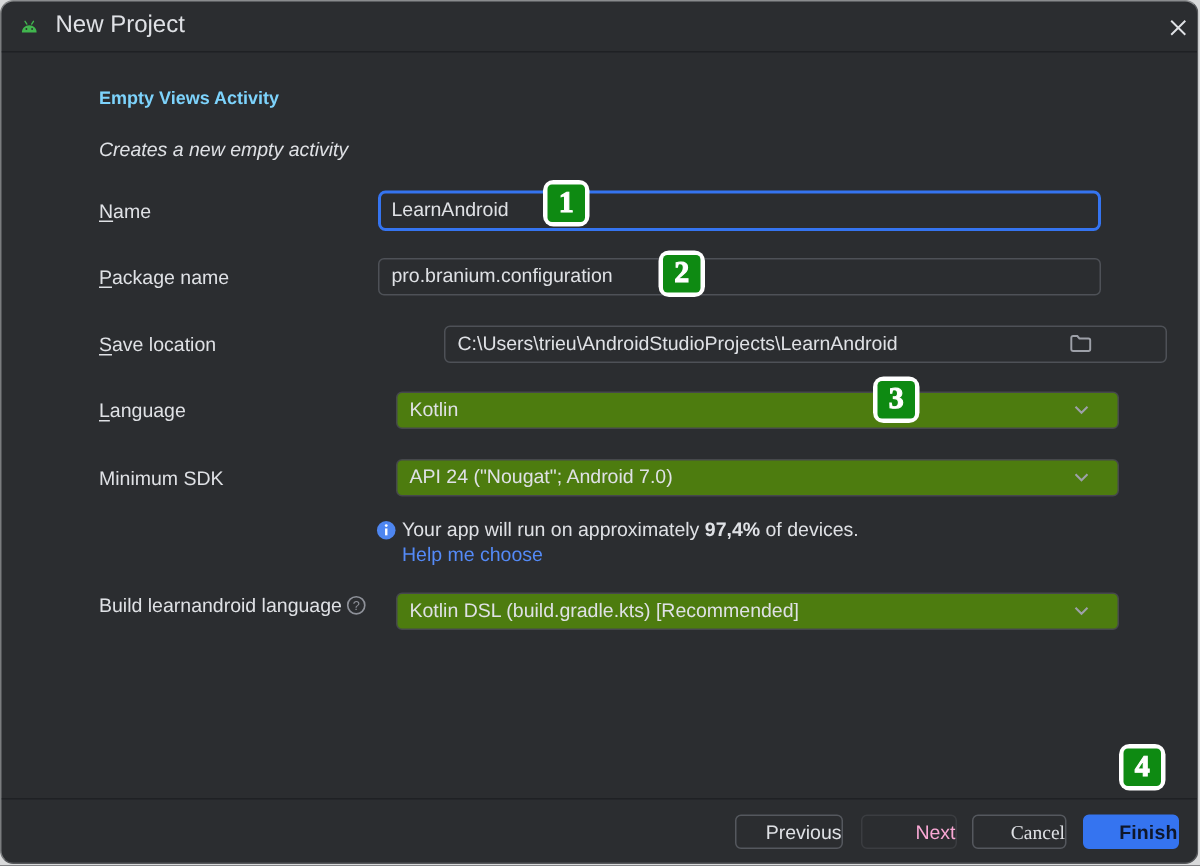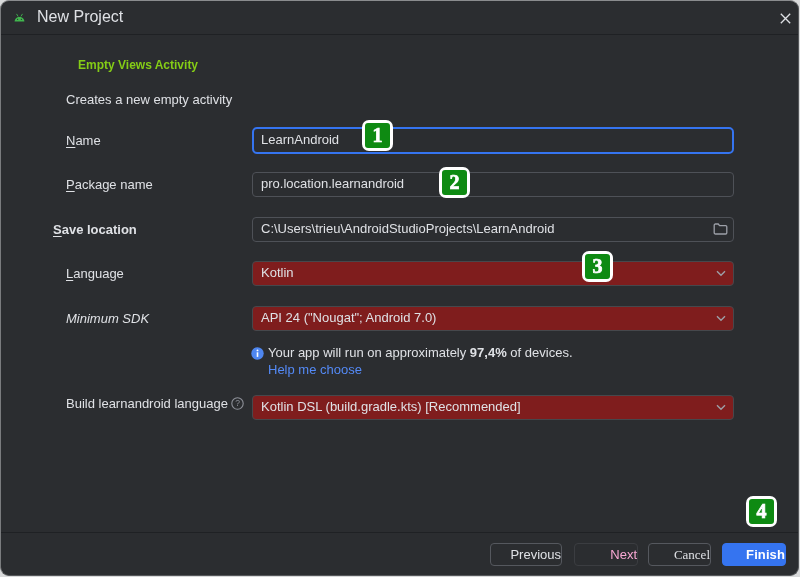--- a/index.html
+++ b/index.html
@@ -1,21 +1,21 @@
 <!DOCTYPE html>
 <html><head>
 <meta charset="utf-8">
 <style>
   html,body{margin:0;padding:0;}
   body{width:800px;height:577px;background:#D9DADB;font-family:"Liberation Sans",sans-serif;position:relative;overflow:hidden;}
   .win{position:absolute;left:0;top:0;width:797px;height:574px;background:#2B2D30;border:1px solid;border-color:#8A8C8E #55575A #55575A #7A7C7E;border-radius:9px;overflow:hidden;}
   .abs{position:absolute;}
   .txt{color:#DFE1E5;font-size:13px;line-height:18px;white-space:nowrap;}
   .field{position:absolute;left:251px;width:482px;height:25px;box-sizing:border-box;border:1px solid #4E5157;border-radius:4px;background:#2B2D30;color:#DFE1E5;font-size:13px;line-height:21px;padding-left:8px;white-space:nowrap;}
-  .combo{background:#7f1d1d;border-color:#46484C;}
+  .combo{background:#4d7c0f;border-color:#46484C;margin-left:12px;}
   .marker{position:absolute;background:#FFFFFF;border-radius:7px;padding:3px;}
   .marker .in{width:25px;height:25px;background:#0E8A12;border-radius:3px;color:#FFFFFF;font-weight:bold;font-family:"Liberation Serif",serif;font-size:20px;text-align:center;line-height:25px;-webkit-text-stroke:0.7px #FFFFFF;}
   .btn{position:absolute;top:542px;height:23px;border:1px solid #55585E;border-radius:4px;color:#DFE1E5;font-size:13px;text-align:right;line-height:21px;box-sizing:border-box;}
   u{text-underline-offset:2px;}
 </style>
 </head>
 <body>
 <div class="win">
 
   <div class="abs" style="left:0;top:33px;width:798px;height:1px;background:#1F2124;"></div>
@@ -23,37 +23,37 @@
     <path d="M0.6 8.6 C0.6 5.9 2.8 3.9 5.5 3.9 C8.2 3.9 10.4 5.9 10.4 8.6 Z" fill="#41B64E"></path>
     <path d="M2.7 1.2 L3.9 3.1 M8.3 1.2 L7.1 3.1" stroke="#41B64E" stroke-width="0.9" stroke-linecap="round"></path>
     <circle cx="3.6" cy="6.3" r="0.62" fill="#2B2D30"></circle>
     <circle cx="7.4" cy="6.3" r="0.62" fill="#2B2D30"></circle>
   </svg>
   <div class="abs txt" style="left:36px;top:7px;font-size:16px;">New Project</div>
   <svg class="abs" style="left:779px;top:12px;" width="11" height="11" viewBox="0 0 11 11">
     <path d="M0.8 0.8 L10.2 10.2 M10.2 0.8 L0.8 10.2" stroke="#DFE1E5" stroke-width="1.3"></path>
   </svg>
 
-  <div class="abs txt" style="left:65px;top:55px;font-size:12px;font-weight:bold;color:#84cc16;margin-left:12px;">Empty Views Activity</div>
-  <div class="abs txt" style="left:65px;top:90px;">Creates a new empty activity</div>
+  <div class="abs txt" style="left:65px;top:55px;font-size:12px;font-weight:bold;color:#7dd3fc;">Empty Views Activity</div>
+  <div class="abs txt" style="left:65px;top:90px;font-style:italic;">Creates a new empty activity</div>
 
   <div class="abs txt" style="left:65px;top:131px;"><u>N</u>ame</div>
   <div class="abs txt" style="left:65px;top:175px;"><u>P</u>ackage name</div>
-  <div class="abs txt" style="left:52px;top:220px;font-weight:bold;"><u>S</u>ave location</div>
+  <div class="abs txt" style="left:65px;top:220px;"><u>S</u>ave location</div>
   <div class="abs txt" style="left:65px;top:264px;"><u>L</u>anguage</div>
-  <div class="abs txt" style="left:65px;top:309px;font-style:italic;">Minimum SDK</div>
+  <div class="abs txt" style="left:65px;top:309px;">Minimum SDK</div>
   <div class="abs txt" style="left:65px;top:394px;">Build learnandroid language</div>
   <svg class="abs" style="left:230px;top:396px;" width="13" height="13" viewBox="0 0 13 13">
     <circle cx="6.5" cy="6.5" r="5.7" fill="none" stroke="#8E9199" stroke-width="1.1"></circle>
     <text x="6.5" y="9.4" font-size="8.5" fill="#8E9199" text-anchor="middle" font-family="Liberation Sans,sans-serif">?</text>
   </svg>
 
   <div class="field" style="top:126px;border:2px solid #3574F0;border-radius:5px;height:27px;line-height:22px;padding-left:7px;">LearnAndroid</div>
-  <div class="field" style="top:171px;">pro.location.learnandroid</div>
-  <div class="field" style="top:216px;">C:\Users\trieu\AndroidStudioProjects\LearnAndroid</div>
+  <div class="field" style="top:171px;">pro.branium.configuration</div>
+  <div class="field" style="top:216px;margin-left:44px;">C:\Users\trieu\AndroidStudioProjects\LearnAndroid</div>
   <svg class="abs" style="left:712px;top:222px;" width="15" height="12" viewBox="0 0 15 12">
     <path d="M1.2 2.2 C1.2 1.5 1.7 1 2.4 1 L5.2 1 L6.6 2.6 L12.6 2.6 C13.3 2.6 13.8 3.1 13.8 3.8 L13.8 9.8 C13.8 10.5 13.3 11 12.6 11 L2.4 11 C1.7 11 1.2 10.5 1.2 9.8 Z" fill="none" stroke="#9DA0A8" stroke-width="1.3"></path>
   </svg>
   <div class="field combo" style="top:260px;">Kotlin</div>
   <div class="field combo" style="top:305px;">API 24 ("Nougat"; Android 7.0)</div>
   <div class="field combo" style="top:394px;">Kotlin DSL (build.gradle.kts) [Recommended]</div>
   <svg class="abs chev" style="left:715px;top:269px;" width="10" height="7" viewBox="0 0 10 7">
       <path d="M1 1.2 L5 5.2 L9 1.2" fill="none" stroke="#9DA0A8" stroke-width="1.4"></path>
     </svg>
   <svg class="abs chev" style="left:715px;top:314px;" width="10" height="7" viewBox="0 0 10 7">
@@ -81,14 +81,14 @@
       <div class="in">3</div>
     </div>
   <div class="marker" style="left:745px;top:495px;">
       <div class="in">4</div>
     </div>
 
   <div class="abs" style="left:0;top:531px;width:798px;height:1px;background:#1F2124;"></div>
   <div class="btn" style="left:489px;width:72px;">Previous</div>
   <div class="btn" style="left:573px;width:64px;border-color:#3B3D41;color:#f9a8d4;">Next</div>
   <div class="btn" style="left:647px;width:63px;font-family:Liberation Serif, serif;">Cancel</div>
-  <div class="btn" style="left:721px;width:64px;background:#3574F0;border-color:#3574F0;color:#ffffff;font-weight:bold;letter-spacing:0.1px;">Finish</div>
+  <div class="btn" style="left:721px;width:64px;background:#3574F0;border-color:#3574F0;color:#0f172a;font-weight:bold;letter-spacing:0.1px;">Finish</div>
 </div>
 
 </body></html>

